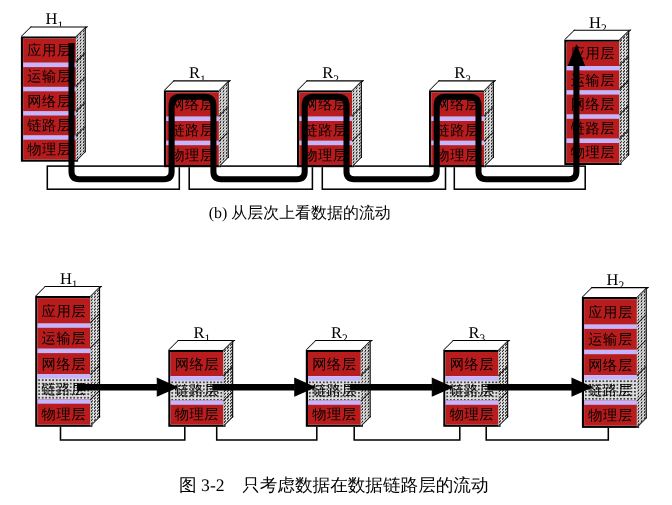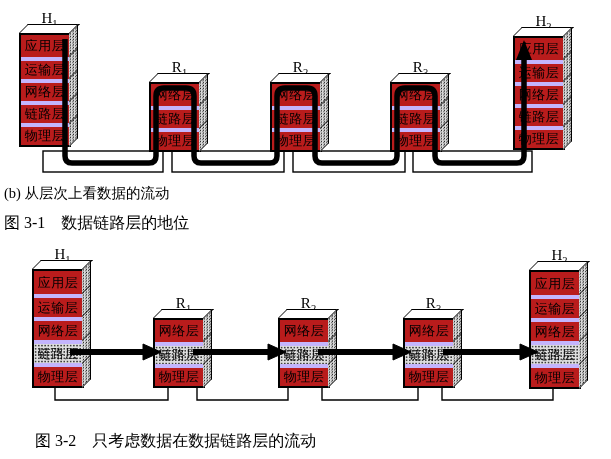--- a/index.html
+++ b/index.html
@@ -45,21 +45,21 @@
     border:1.4px solid #000;border-bottom:none;box-sizing:border-box;background:#fff;
   }
   
   .stack-label{
     position:absolute;left:-2px;bottom:calc(100% + 9px);width:calc(100% + 13px);
     text-align:center;font-family:"Liberation Serif",serif;font-size:15px;line-height:1;
   }
   .stack-label sub{font-size:10.5px;line-height:0;}
 
   
-  .caption{position:absolute;left:4px;width:513px;
+  .caption{position:absolute;left:16px;width:513px;text-align:center;
     font-family:"Liberation Serif",serif;z-index:4;white-space:pre;}
   #cap-b{top:184px;font-size:14.5px;}
   #cap-1{top:213px;font-size:16px;}
   #cap-2{top:431px;font-size:16px;padding-left:31px;}
 </style>
 </head>
 <body>
 
 <div class="canvas">
 
@@ -237,16 +237,15 @@
       <path d="M193 352 H268" stroke-width="6" fill="none"></path>
       <polygon points="268,344 268,360 286,352"></polygon>
       <path d="M318 352 H393" stroke-width="6" fill="none"></path>
       <polygon points="393,344 393,360 411,352"></polygon>
       <path d="M443 352 H520" stroke-width="6" fill="none"></path>
       <polygon points="520,344 520,360 538,352"></polygon>
     </g>
   </svg>
 
   <div class="caption" id="cap-b">(b) 从层次上看数据的流动</div>
-  <div class="caption" id="cap-1">图 3-1　数据链路层的地位</div>
   <div class="caption" id="cap-2">图 3-2　只考虑数据在数据链路层的流动</div>
 
 </div>
 
 </body></html>

